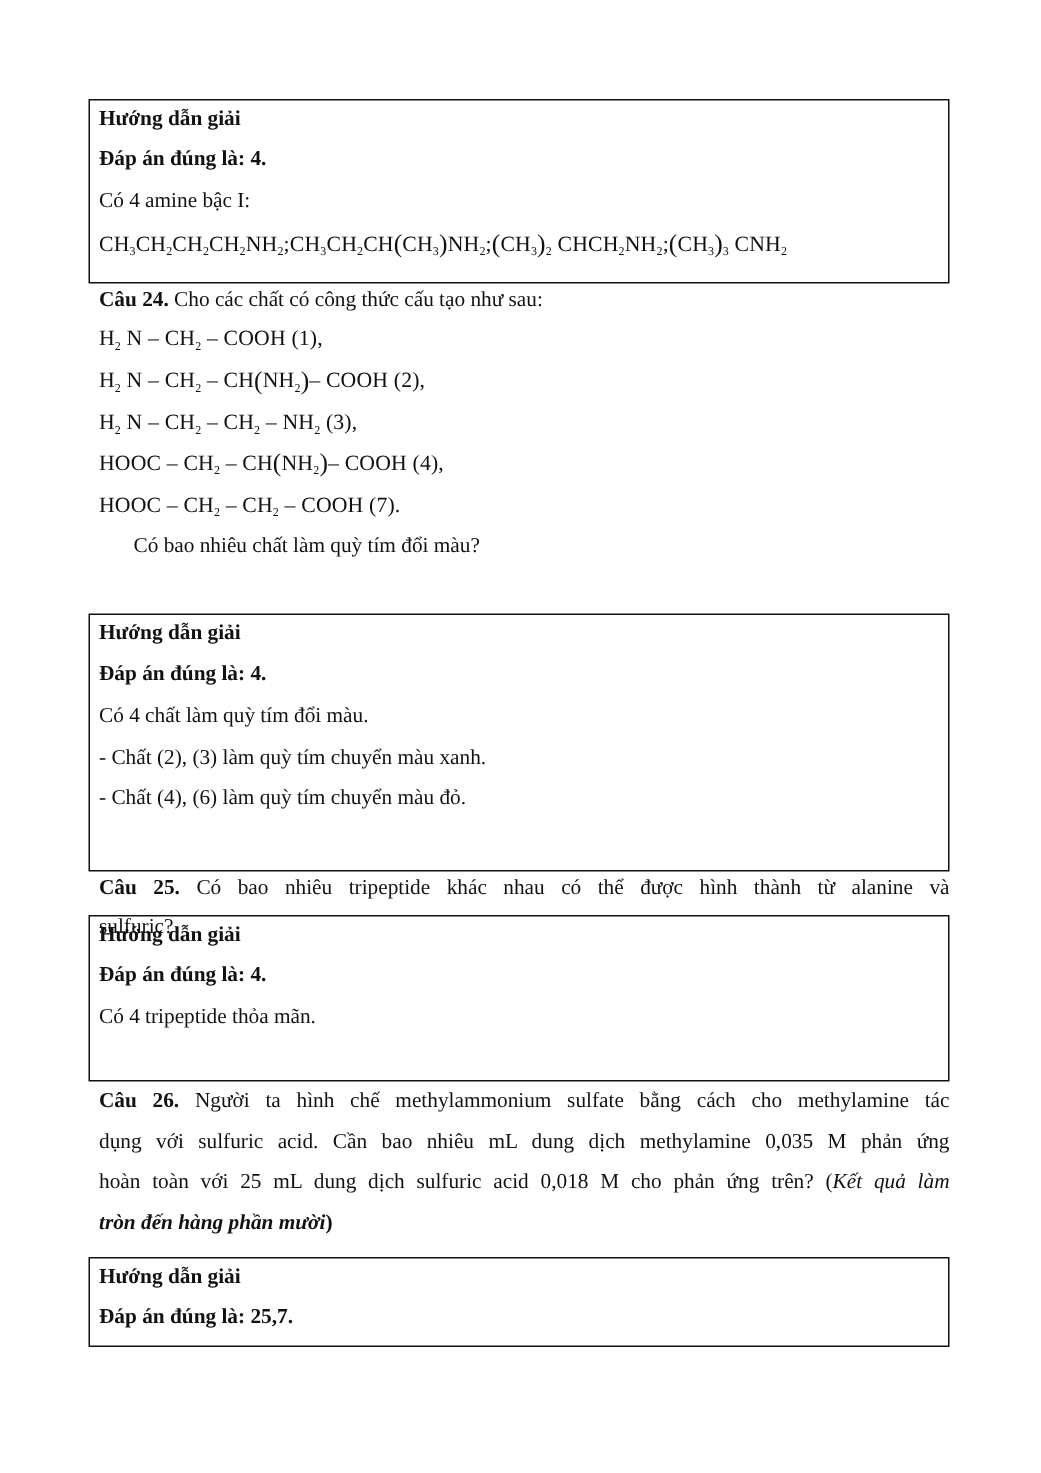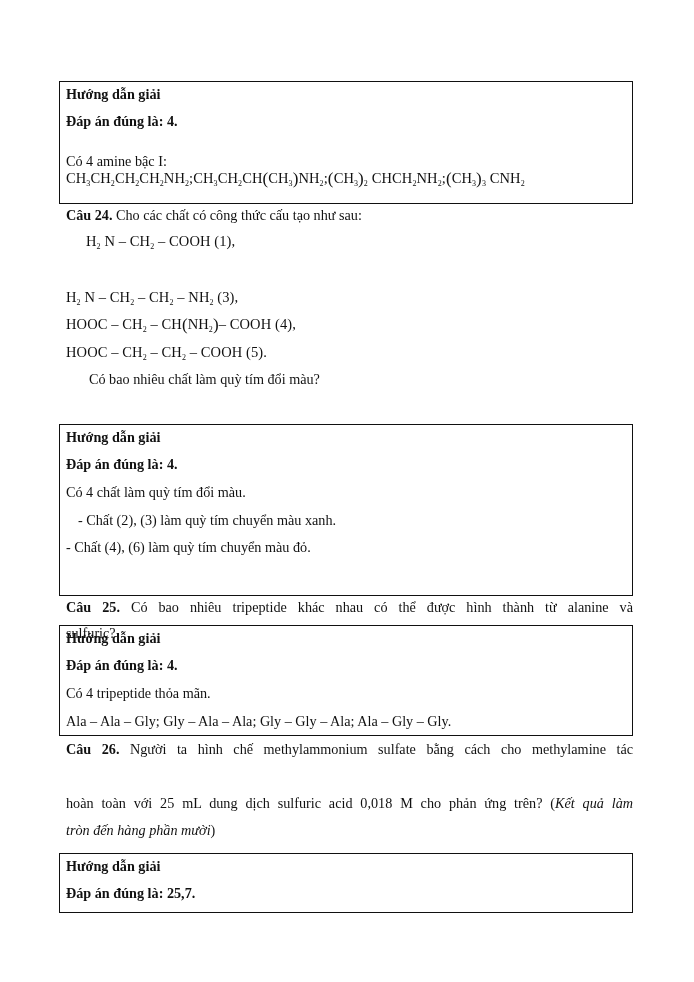--- a/index.html
+++ b/index.html
@@ -1,76 +1,77 @@
 <!DOCTYPE html>
 <html><head>
 <meta charset="utf-8">
 <style>
   html, body { margin: 0; padding: 0; background: #ffffff; }
   body { width: 694px; height: 982px; position: relative; overflow: hidden;
          font-family: "Liberation Serif", "DejaVu Serif", serif; color: #111; font-size: 14.2px; }
-  .page { position: absolute; left: 0; top: 15px; width: 694px; height: 792px; }
+  .page { position: absolute; left: 0; top: 0; width: 694px; height: 792px; }
   .box { position: absolute; left: 59px; width: 574px; border: 1.3px solid #111; box-sizing: border-box; padding: 0 0 0 6px; }
   .line { position: absolute; left: 66px; white-space: nowrap; line-height: 18px; }
   .box .bl { position: absolute; left: 6px; white-space: nowrap; line-height: 18px; }
   .b { font-weight: bold; }
   .i { font-style: italic; }
   .just { width: 567px; text-align: justify; text-align-last: justify; }
   .formula { font-size: 14.5px; letter-spacing: 0.1px; }
   .formula sub { font-size: 8px; vertical-align: -3px; }
   .paren { font-size: 17px; vertical-align: -1px; }
 </style>
 </head>
 <body>
 
 <div class="page">
 
   <div class="box" style="top:66px;height:123px;">
     <div class="bl b" style="top:3px;">Hướng dẫn giải</div>
     <div class="bl b" style="top:30px;">Đáp án đúng là: 4.</div>
-    <div class="bl" style="top:58px;margin-top:12px;">Có 4 amine bậc I:</div>
+    <div class="bl" style="top:58px;">Có 4 amine bậc I:</div>
     <div class="bl formula" style="top:87px;"><span>CH</span><sub>3</sub><span>CH</span><sub>2</sub><span>CH</span><sub>2</sub><span>CH</span><sub>2</sub><span>NH</span><sub>2</sub><span>;CH</span><sub>3</sub><span>CH</span><sub>2</sub><span>CH</span><span class="paren">(</span><span>CH</span><sub>3</sub><span class="paren">)</span><span>NH</span><sub>2</sub><span>;</span><span class="paren">(</span><span>CH</span><sub>3</sub><span class="paren">)</span><sub>2</sub><span> CHCH</span><sub>2</sub><span>NH</span><sub>2</sub><span>;</span><span class="paren">(</span><span>CH</span><sub>3</sub><span class="paren">)</span><sub>3</sub><span> CNH</span><sub>2</sub></div>
   </div>
 
   <div class="line" style="top:191px;">
     <span class="b">Câu 24.</span><span> Cho các chất có công thức cấu tạo như sau:</span>
   </div>
-  <div class="line formula" style="top:217px;margin-left:20px;"><span>H</span><sub>2</sub><span> N – CH</span><sub>2</sub><span> – COOH  (1),</span></div>
+  <div class="line formula" style="top:217px;"><span>H</span><sub>2</sub><span> N – CH</span><sub>2</sub><span> – COOH  (1),</span></div>
+  <div class="line formula" style="top:245px;"><span>H</span><sub>2</sub><span> N – CH</span><sub>2</sub><span> – CH</span><span class="paren">(</span><span>NH</span><sub>2</sub><span class="paren">)</span><span>– COOH  (2),</span></div>
   <div class="line formula" style="top:273px;"><span>H</span><sub>2</sub><span> N – CH</span><sub>2</sub><span> – CH</span><sub>2</sub><span> – NH</span><sub>2</sub><span>  (3),</span></div>
   <div class="line formula" style="top:300px;"><span>HOOC – CH</span><sub>2</sub><span> – CH</span><span class="paren">(</span><span>NH</span><sub>2</sub><span class="paren">)</span><span>– COOH  (4),</span></div>
-  <div class="line formula" style="top:328px;"><span>HOOC – CH</span><sub>2</sub><span> – CH</span><sub>2</sub><span> – COOH  (5).</span></div>
+  <div class="line formula" style="top:328px;"><span>HOOC – CH</span><sub>2</sub><span> – CH</span><sub>2</sub><span> – COOH  (7).</span></div>
   <div class="line" style="top:355px;margin-left:23px;">Có bao nhiêu chất làm quỳ tím đổi màu?</div>
 
   <div class="box" style="top:409px;height:172px;">
     <div class="bl b" style="top:3px;">Hướng dẫn giải</div>
     <div class="bl b" style="top:30px;">Đáp án đúng là: 4.</div>
     <div class="bl" style="top:58px;">Có 4 chất làm quỳ tím đổi màu.</div>
-    <div class="bl" style="top:86px;margin-left:12px;">- Chất (2), (3) làm quỳ tím chuyển màu xanh.</div>
+    <div class="bl" style="top:86px;">- Chất (2), (3) làm quỳ tím chuyển màu xanh.</div>
     <div class="bl" style="top:113px;">- Chất (4), (6) làm quỳ tím chuyển màu đỏ.</div>
   </div>
 
   <div class="line just" style="top:583px;">
     <span class="b">Câu 25.</span><span> Có bao nhiêu tripeptide khác nhau có thể được hình thành từ alanine và</span>
   </div>
   <div class="line" style="top:609px;">sulfuric?</div>
 
   <div class="box" style="top:610px;height:111px;">
     <div class="bl b" style="top:3px;">Hướng dẫn giải</div>
     <div class="bl b" style="top:30px;">Đáp án đúng là: 4.</div>
     <div class="bl" style="top:58px;">Có 4 tripeptide thỏa mãn.</div>
-    <div class="bl" style="top:86px;">Ala – Ala – Gly; Gly – Ala – Ala; Gly – Gly – Ala; Ala – Gly – Gly.</div>
   </div>
 
   <div class="line just" style="top:725px;">
     <span class="b">Câu 26.</span><span> Người ta hình chế methylammonium sulfate bằng cách cho methylamine tác</span>
   </div>
+  <div class="line just" style="top:752px;">dụng với sulfuric acid. Cần bao nhiêu mL dung dịch methylamine 0,035 M phản ứng</div>
   <div class="line just" style="top:779px;">
     <span>hoàn toàn với 25 mL dung dịch sulfuric acid 0,018 M cho phản ứng trên? (</span><span class="i">Kết quả làm</span>
   </div>
-  <div class="line" style="top:806px;">
+  <div class="line" style="top:806px;font-weight:bold;">
     <span class="i">tròn đến hàng phần mười</span><span>)</span>
   </div>
 
   <div class="box" style="top:838px;height:60px;">
     <div class="bl b" style="top:3px;">Hướng dẫn giải</div>
     <div class="bl b" style="top:30px;">Đáp án đúng là: 25,7.</div>
   </div>
 
 </div>
 

